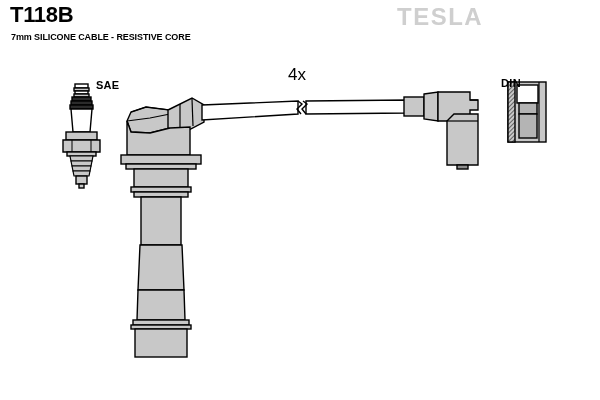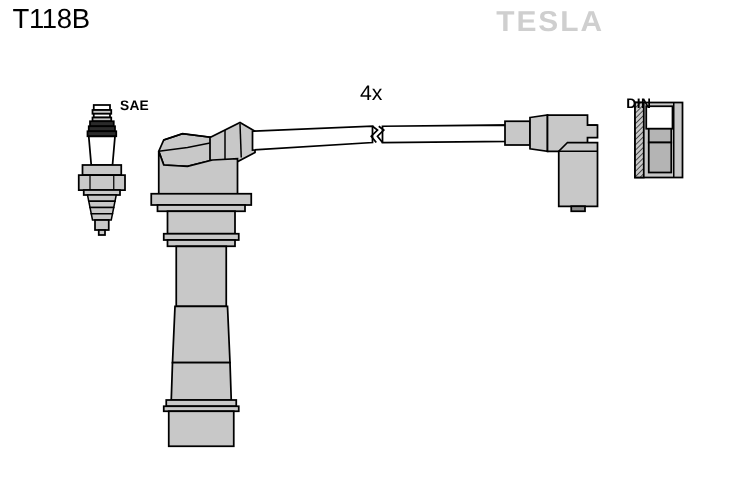--- a/index.html
+++ b/index.html
@@ -24,21 +24,21 @@
     width: 600px;
     height: 400px;
   }
 
   
   #part-title {
     position: absolute;
     left: 10px;
     top: 4px;
     font-size: 22px;
-    font-weight: normal;
+    font-weight: bold;
     letter-spacing: -0.3px;
     color: #000000;
     line-height: 1;
     white-space: nowrap;
   }
   #part-subtitle {
     position: absolute;
     left: 11px;
     top: 33px;
     font-size: 9px;
@@ -94,20 +94,21 @@
 
   svg { display: block; }
 </style>
 </head>
 <body>
 
 <div id="stage">
 
   <div id="part-title">T118B</div>
 
+  <div id="part-subtitle">7mm SILICONE CABLE -  RESISTIVE CORE</div>
 
   <div id="brand-logo">TESLA</div>
 
   <svg width="600" height="400" viewBox="0 0 600 400">
 
     <defs>
 
       <pattern id="hatch" width="3" height="3" patternUnits="userSpaceOnUse" patternTransform="rotate(45)">
         <rect width="3" height="3" fill="#c8c8c8"></rect>
         <line x1="0" y1="0" x2="0" y2="3" stroke="#000000" stroke-width="1"></line>

